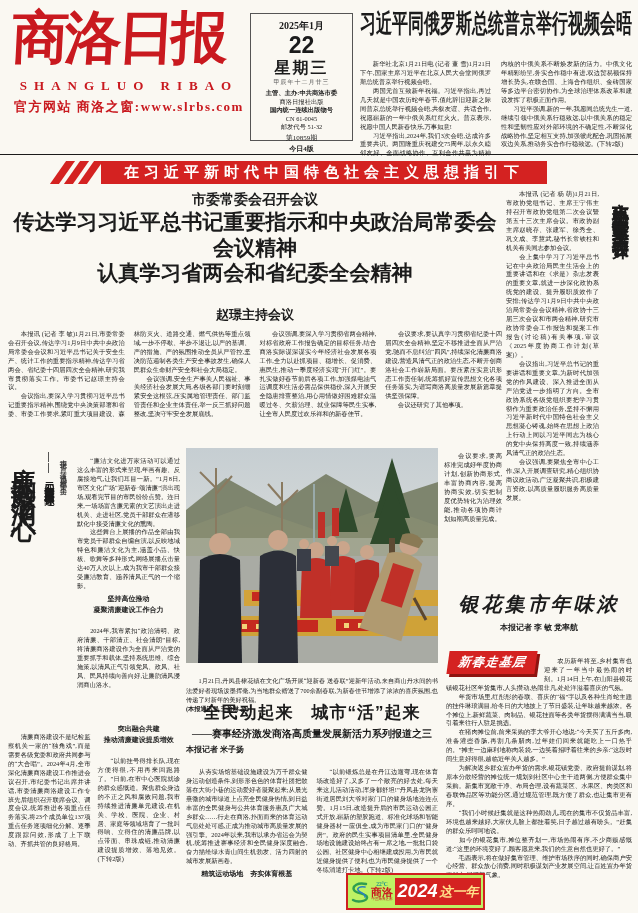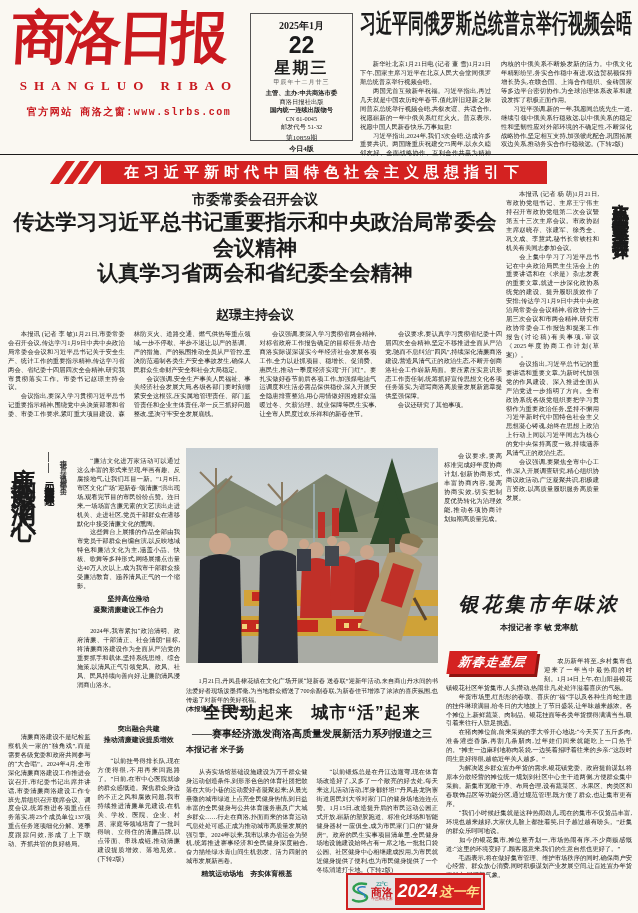--- a/index.html
+++ b/index.html
@@ -11,22 +11,22 @@
   }
   .abs { position:absolute; }
   .body-text { font-size:6.3px; line-height:1.42; text-align:justify;
     white-space:pre-line; color:#222; overflow:hidden; }
 
   
   .mast-title { font-size:57px; font-weight:900; color:#c9191f; letter-spacing:-4px;
     line-height:1.05; transform:skewX(-3deg); font-family:"Liberation Serif", serif; }
   .mast-latin { margin-top:10px; font-weight:bold; font-size:13px; letter-spacing:7px;
     color:#c9191f; text-align:center; font-family:"Liberation Serif", serif; }
-  .mast-site { margin-top:11px; font-size:10px; letter-spacing:1.5px; color:#c9191f;
-    text-align:center; font-weight:bold;font-family:Liberation Mono, monospace; }
+  .mast-site { margin-top:4px; font-size:13px; letter-spacing:1.5px; color:#c9191f;
+    text-align:center; font-weight:bold; }
 
   
   .datebox { left:250px; top:13px; width:103px; height:128px; border:1px solid #555;
     text-align:center; padding-top:5px; line-height:1.35; }
   .db-month { font-size:10px; font-weight:bold; }
   .db-day { font-size:23px; font-weight:bold; line-height:1.05; font-family:"Liberation Sans", sans-serif; }
   .db-week { font-size:16px; font-weight:bold; letter-spacing:2px; }
   .db-lunar { font-size:6px; color:#555; letter-spacing:1px; margin-bottom:3px; }
   .db-s { font-size:6.3px; }
   .db-b { font-size:6.3px; font-weight:bold; }
@@ -84,21 +84,21 @@
 
   
   .sports { left:186px; top:701px; width:252px; }
   .sp-h { font-size:17px; font-weight:900; text-align:center; letter-spacing:1px;
     font-family:"Liberation Sans", sans-serif; }
   .sp-dek { font-size:10px; font-weight:bold; text-align:center; margin-top:3px; }
   .sp-byline { font-size:8px; font-weight:bold; margin-top:3px; }
   .sp-body { margin-top:4px; columns:2; column-gap:9px; height:148px; }
 
   
-  .brand { left:346px; top:873px; width:139px; height:37px; background:#e5e5e5;
+  .brand { left:346px; top:873px; width:139px; height:37px; background:#bef264;
     border:2px solid #cf2020; display:flex; align-items:center; padding:1px 2px; z-index:6; }
   .brand-left { display:flex; align-items:center; }
   .brand-stack { margin-left:1px; text-align:center; line-height:1; }
   .brand-temp { font-size:5.5px; color:#1d8f8a; font-weight:bold; }
   .brand-city { font-size:11px; font-weight:900; color:#c9191f; font-family:"Liberation Serif", serif; }
   .brand-tag { font-size:3.5px; color:#c9191f; }
   .brand-box { flex:1; margin-left:2px; background:#d42221; color:#fff; height:27px;
     display:flex; align-items:center; justify-content:center; gap:2px; }
   .brand-year { font-size:18px; font-weight:900; font-family:"Liberation Sans", sans-serif; font-style:italic; }
   .brand-slogan { font-size:13px; font-weight:900; color:#ffe08a; font-style:italic;

